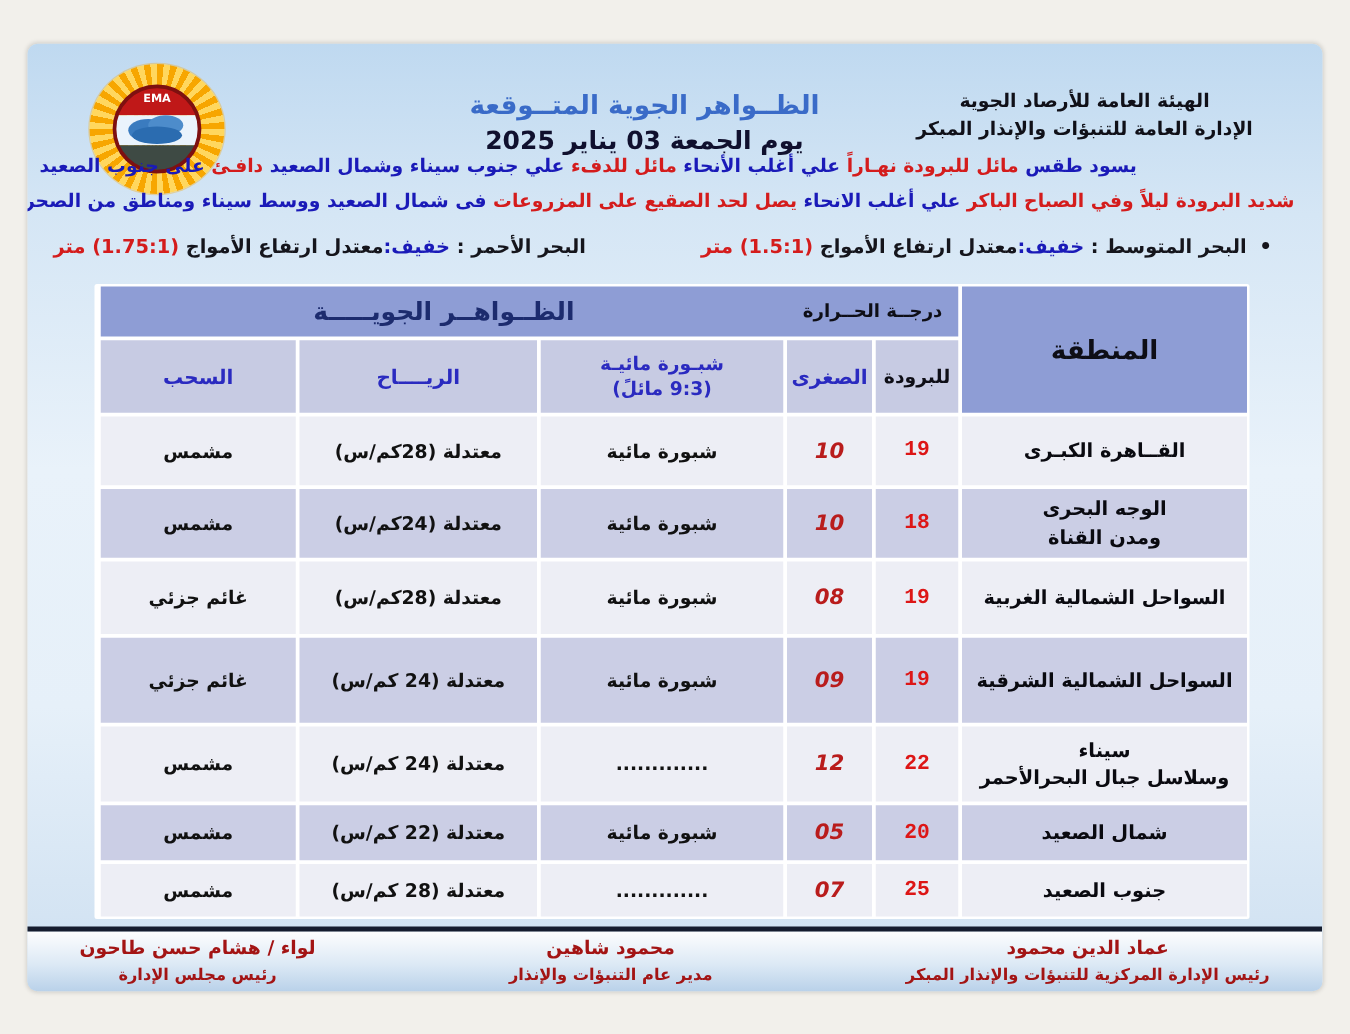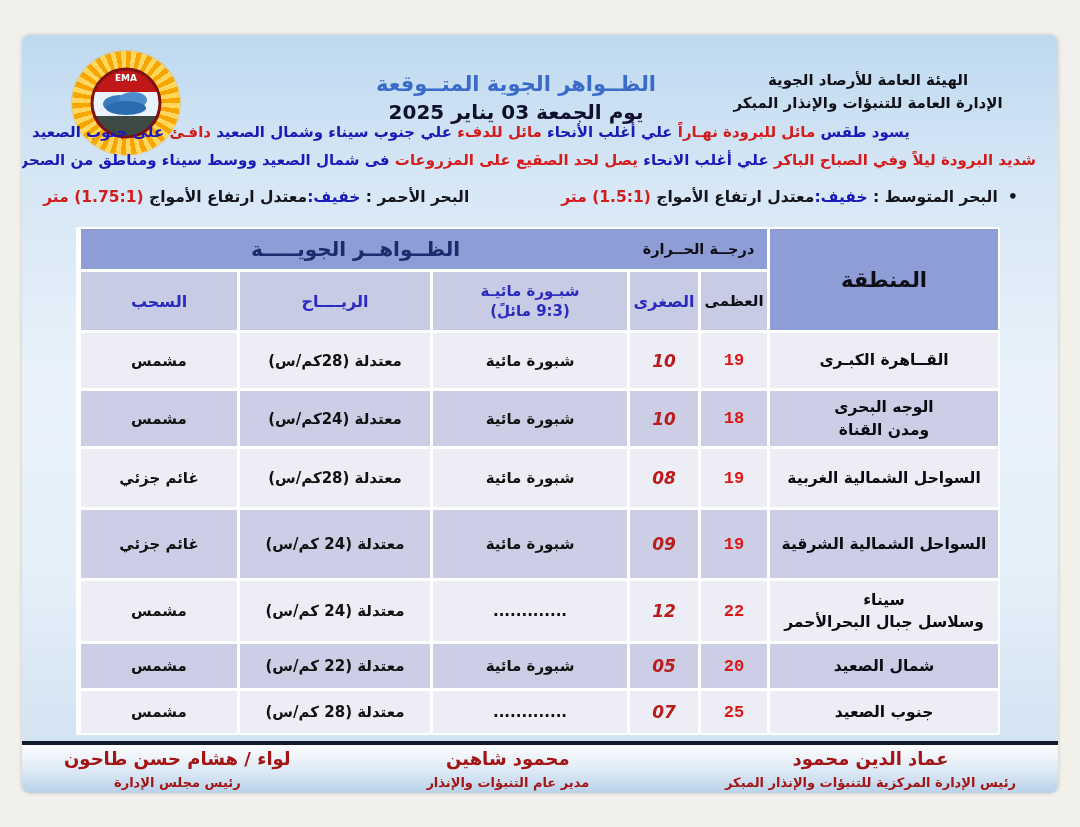--- a/index.html
+++ b/index.html
@@ -70,21 +70,21 @@
   .txt-cell{font-size:15px;white-space:nowrap;}
   
   .footer{
     position:absolute;left:0;right:0;bottom:0;height:52px;
     border-top:4px solid #151C2E;
     background:linear-gradient(180deg,#FDFDFE 0%,#DCE9F5 55%,#B9D1E9 100%);
     display:flex;justify-content:space-between;align-items:center;
     padding:0 42px;box-sizing:border-box;
   }
   .sig{text-align:center;color:#A31414;font-weight:bold;line-height:1.55;}
-  .sig-name{font-size:18px;}
+  .sig-name{font-size:15px;}
   .sig-title{font-size:13px;}
 </style>
 </head>
 <body>
 
 <div class="doc">
 
   <div class="authority">
     <div>الهيئة العامة للأرصاد الجوية</div>
     <div>الإدارة العامة للتنبؤات والإنذار المبكر</div>
@@ -141,21 +141,21 @@
 
   <div class="wx-table">
 
     <div class="cell bg-band region-head">المنطقة</div>
 
     <div class="cell bg-band band-cell">
       <div class="band-temp">درجــة الحــرارة</div>
       <div class="band-phen">الظــواهــر الجويـــــة</div>
     </div>
 
-    <div class="cell bg-sub h-black">العظمى</div>
+    <div class="cell bg-sub h-black">للبرودة</div>
     <div class="cell bg-sub h-blue">الصغرى</div>
     <div class="cell bg-sub h-blue fog-head">
       <span>شبـورة مائيـة</span>
       <span>(9:3 مائلً)</span>
     </div>
     <div class="cell bg-sub h-blue">الريــــاح</div>
     <div class="cell bg-sub h-blue">السحب</div>
 
     <div class="cell bg-odd region-cell">
         <span>القــاهرة الكبـرى</span>

